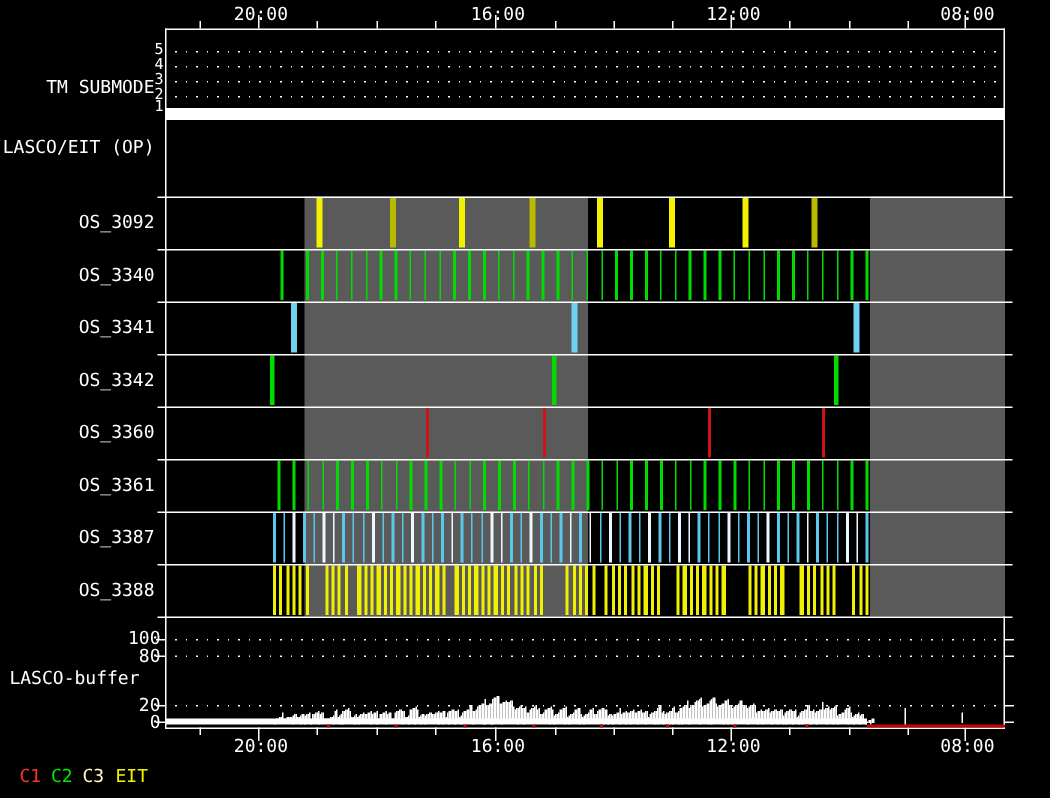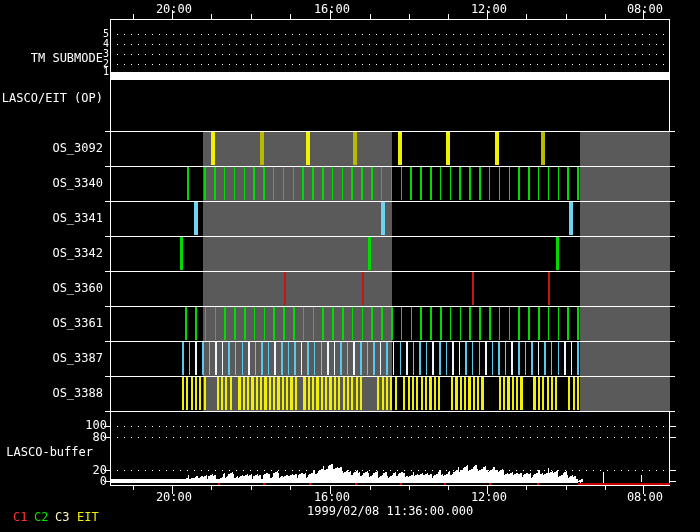--- a/index.html
+++ b/index.html
@@ -64,21 +64,20 @@
   <div class="lbl lbl-r" style="right:593px;top:419px;width:40px;">100</div>
   <div class="lbl lbl-r" style="right:593px;top:431px;width:40px;">80</div>
   <div class="lbl lbl-r" style="right:593px;top:464px;width:40px;">20</div>
   <div class="lbl lbl-r" style="right:593px;top:475px;width:40px;">0</div>
   <div class="lbl lbl-r" style="right:607px;top:446px;width:100px;">LASCO-buffer</div>
 
   <div class="lbl lbl-c" style="left:152px;top:491px;width:40px;">20:00</div>
   <div class="lbl lbl-c" style="left:310px;top:491px;width:40px;">16:00</div>
   <div class="lbl lbl-c" style="left:467px;top:491px;width:40px;">12:00</div>
   <div class="lbl lbl-c" style="left:623px;top:491px;width:40px;">08:00</div>
-  <div class="lbl" style="left:307px;top:505px;">1999/02/08 11:36:00.000</div>
 
   <div class="legend-item" style="left: 13px; color: rgb(255, 48, 48);">C1</div>
   <div class="legend-item" style="left: 34px; color: rgb(0, 232, 0);">C2</div>
   <div class="legend-item" style="left: 55px; color: #fef9c3;">C3</div>
   <div class="legend-item" style="left: 77px; color: rgb(240, 240, 0);">EIT</div>
 
   <div class="abs" id="shade-layer" style="left:0;top:0;">
       <div style="position: absolute; left: 203px; top: 131px; width: 189px; height: 280px; background: rgb(90, 90, 90);"></div>
       <div style="position: absolute; left: 580px; top: 131px; width: 90px; height: 280px; background: rgb(90, 90, 90);"></div>
     </div>

